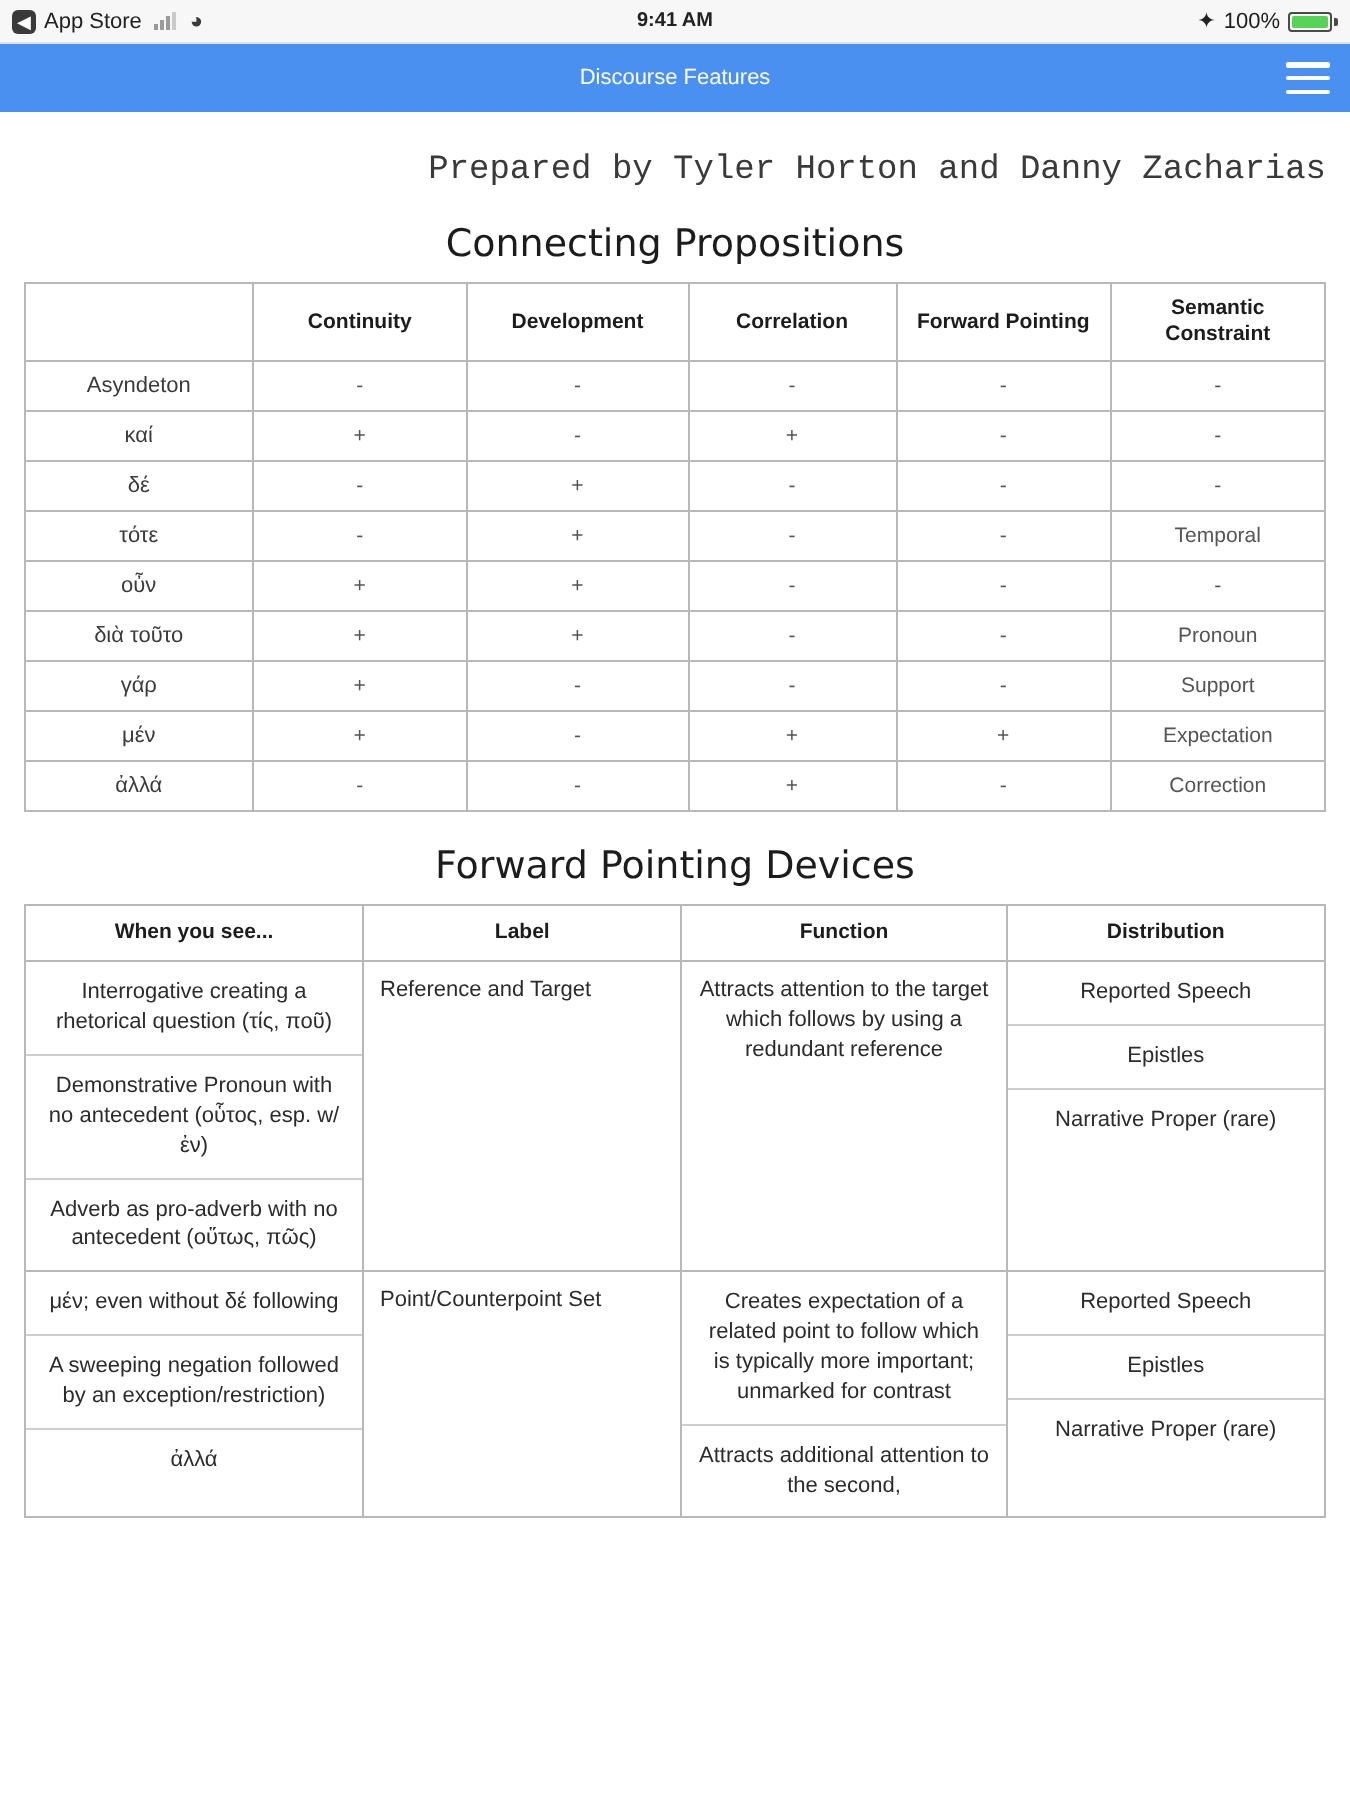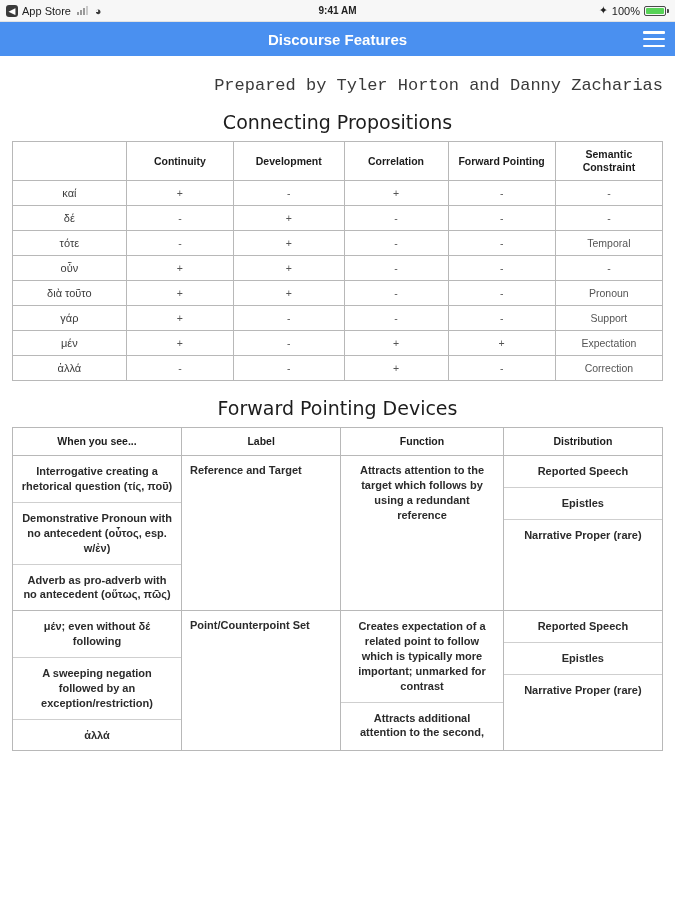--- a/index.html
+++ b/index.html
@@ -72,22 +72,21 @@
   .navbar {
     height: 34px;
     background: #4a90f0;
     display: flex;
     align-items: center;
     justify-content: center;
     position: relative;
   }
   .navbar .title {
     color: #ffffff;
-    font-size: 15px;
-    font-weight: bold;
+    font-size: 11px;
   }
   .hamburger {
     position: absolute; right: 10px; top: 50%; transform: translateY(-50%);
     width: 22px; height: 16px; display: flex; flex-direction: column; justify-content: space-between;
     cursor: pointer;
   }
   .hamburger span { display:block; height: 2.5px; background: #fff; border-radius: 1px; }
 
   
   .content {
@@ -150,21 +149,20 @@
   .t1 td.mark { color: #555; font-size: 10.5px; }
 
   
   .t2 th { padding: 7px 4px; }
   .t2 td {
     vertical-align: top;
     padding: 7px 8px;
     line-height: 1.35;
     font-size: 11px;
     color: #2b2b2b;
-    font-weight: bold;
   }
   .t2 .stack { padding: 0; }
   .t2 .stack > div {
     padding: 8px 8px;
     border-bottom: 1px solid #cfcfcf;
     text-align: center;
   }
   .t2 .stack > div:last-child { border-bottom: none; }
   .t2 .cell-center { text-align: center; }
   .t2 .cell-left { text-align: left; }
@@ -234,20 +232,28 @@
           <th></th>
           <th>Continuity</th>
           <th>Development</th>
           <th>Correlation</th>
           <th>Forward Pointing</th>
           <th>Semantic Constraint</th>
         </tr>
       </thead>
       <tbody>
         <tr>
+          <td class="rowlabel">Asyndeton</td>
+          <td class="mark">-</td>
+          <td class="mark">-</td>
+          <td class="mark">-</td>
+          <td class="mark">-</td>
+          <td class="mark">-</td>
+        </tr>
+        <tr>
           <td class="rowlabel">καί</td>
           <td class="mark">+</td>
           <td class="mark">-</td>
           <td class="mark">+</td>
           <td class="mark">-</td>
           <td class="mark">-</td>
         </tr>
         <tr>
           <td class="rowlabel">δέ</td>
           <td class="mark">-</td>

